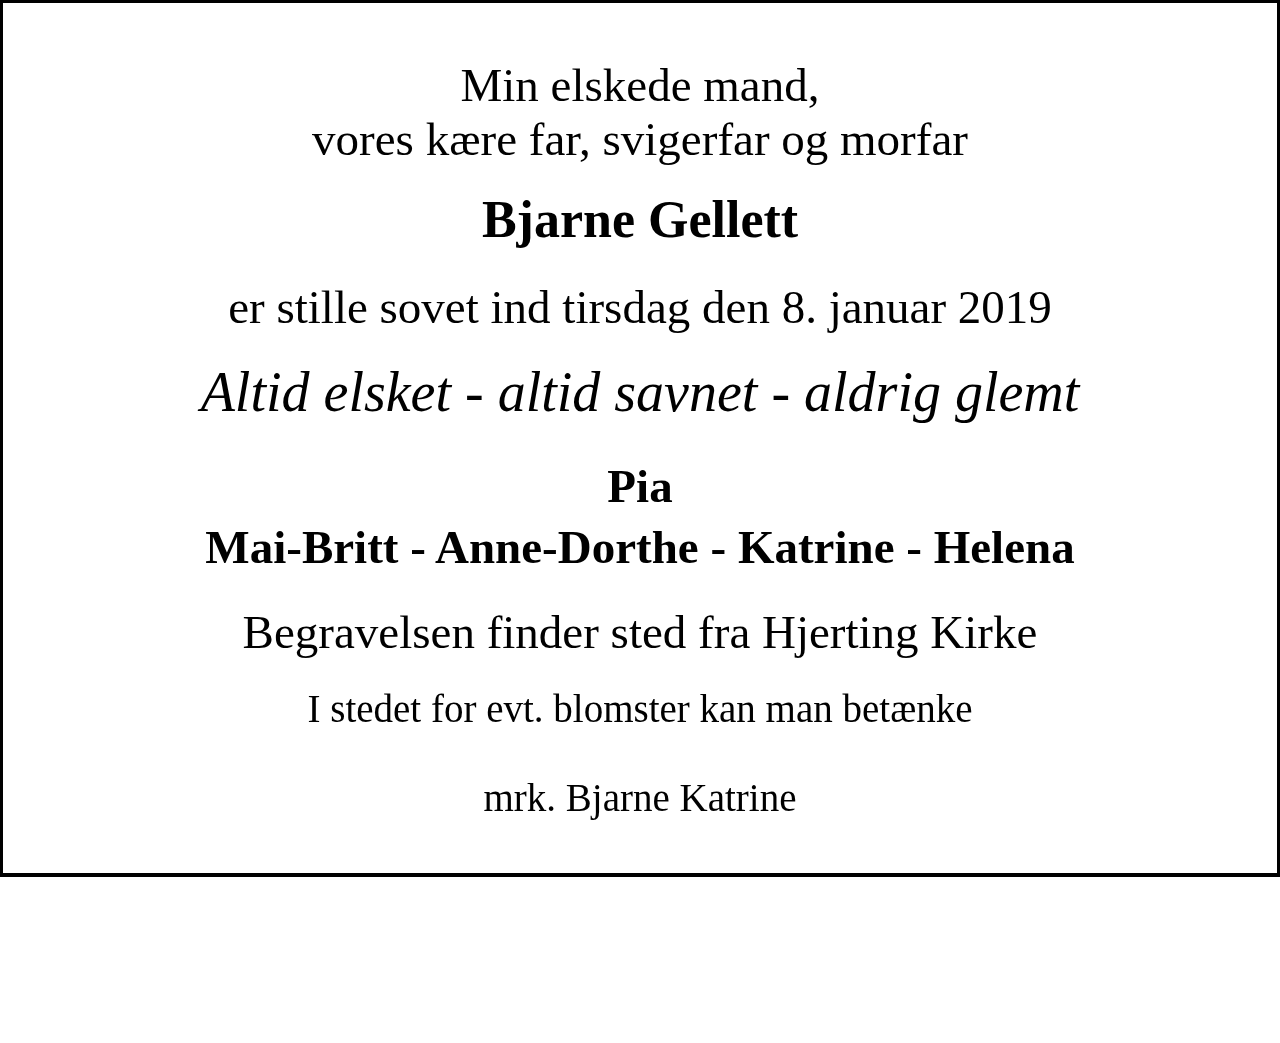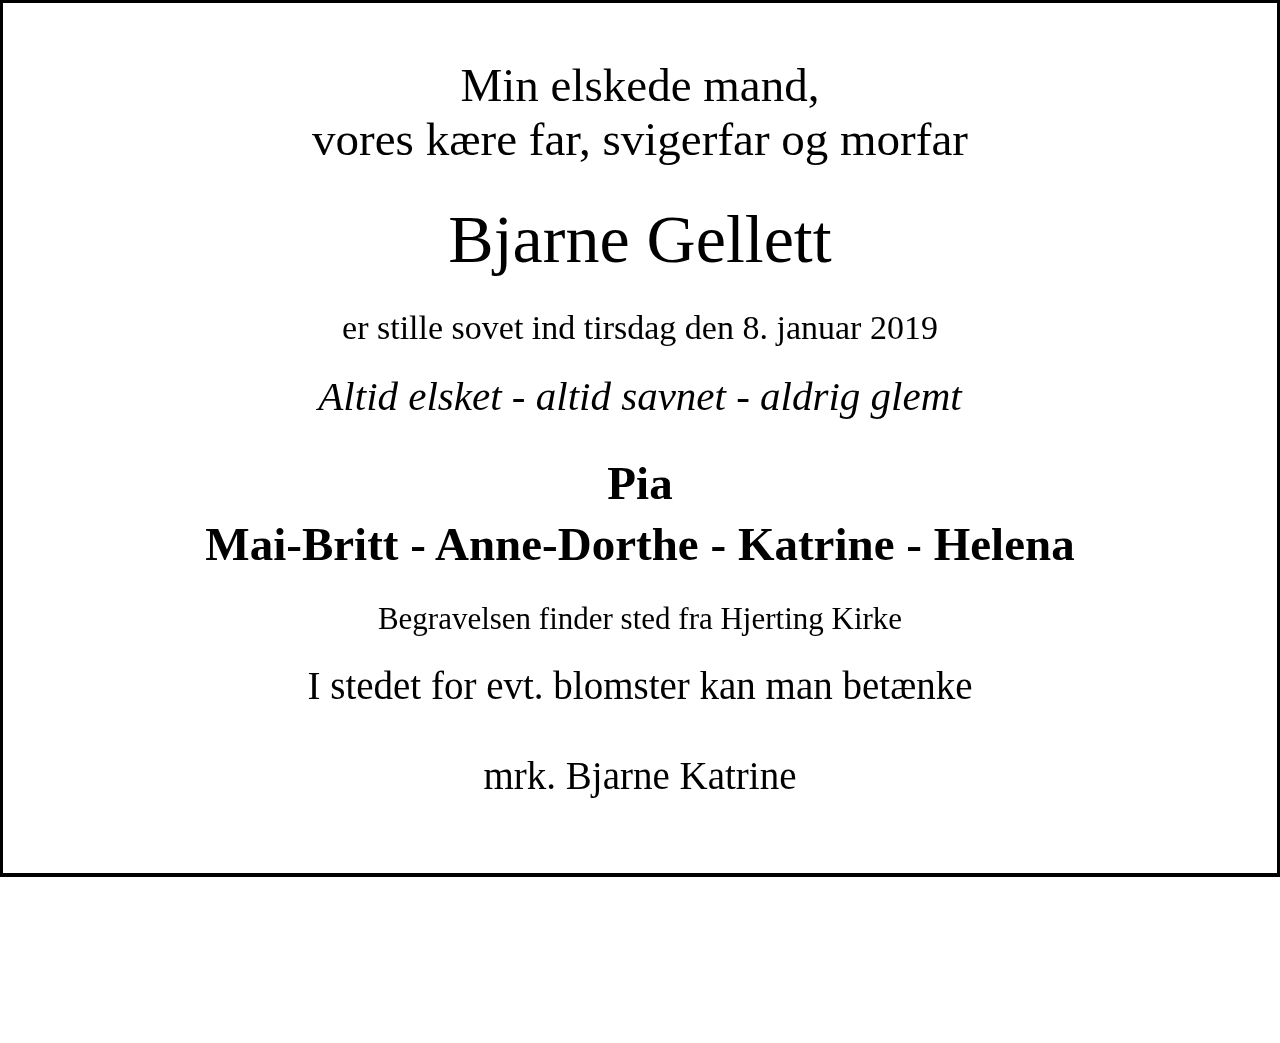--- a/index.html
+++ b/index.html
@@ -19,46 +19,46 @@
     color: #000000;
     font-family: "Liberation Serif", "DejaVu Serif", serif;
     overflow: hidden;
   }
   .intro {
     margin: 0;
     font-size: 47px;
     line-height: 1.15;
   }
   .deceased-name {
-    margin: 34px 0 0 0;
-    font-size: 68px;
-    font-weight: normal;
+    margin: 24px 0 0 0;
+    font-size: 52px;
+    font-weight: bold;
     line-height: 1.15;
   }
   .death-line {
     margin: 30px 0 0 0;
-    font-size: 34px;
+    font-size: 47px;
     line-height: 1.15;
   }
   .motto {
     margin: 26px 0 0 0;
-    font-size: 41px;
+    font-size: 56px;
     font-style: italic;
     line-height: 1.15;
   }
   .family {
     margin: 32px 0 0 0;
     font-size: 47px;
     font-weight: bold;
     line-height: 1.3;
     text-align: center;
   }
   .funeral {
     margin: 26px 0 0 0;
-    font-size: 31px;
+    font-size: 47px;
     line-height: 1.15;
   }
   .donation {
     margin: 28px 0 0 0;
     font-size: 39px;
     line-height: 1.15;
   }
 </style>
 </head>
 <body>

